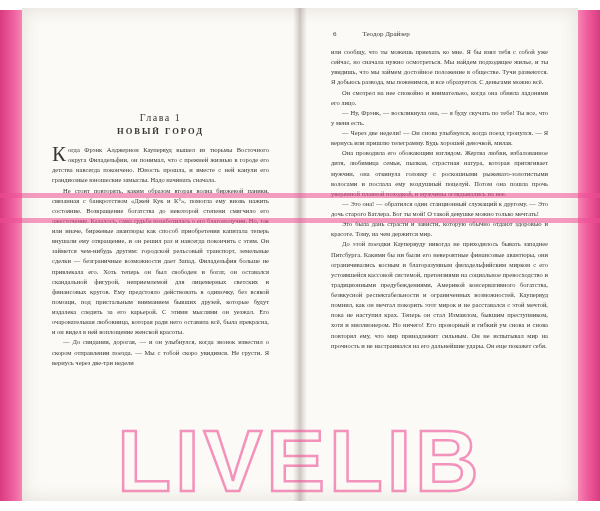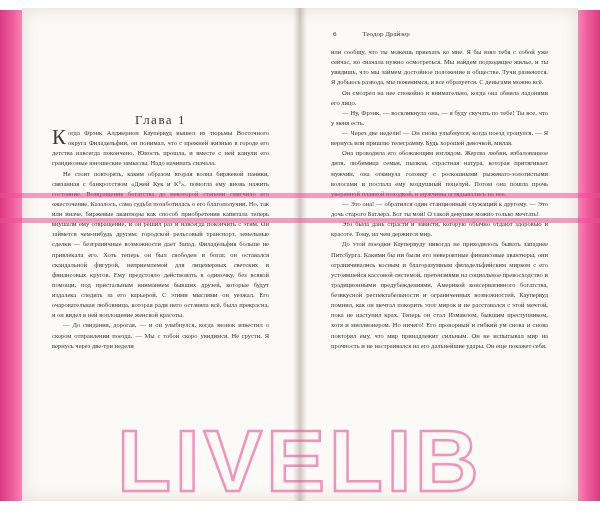--- a/index.html
+++ b/index.html
@@ -13,21 +13,21 @@
   
   .spread{position:absolute;left:22px;right:22px;top:8px;bottom:10px;display:flex;
           background:#fbfaf6;box-shadow:inset 0 0 18px rgba(120,90,70,0.18);}
   .page{flex:1;position:relative;color:#3a3633;}
   .page.left-page{padding:0 24px 0 30px;}
   .page.right-page{padding:0 30px 0 24px;}
   .gutter{width:14px;background:linear-gradient(90deg,rgba(0,0,0,0) 0%,rgba(95,70,65,0.22) 40%,
           rgba(95,70,65,0.30) 50%,rgba(95,70,65,0.22) 60%,rgba(0,0,0,0) 100%);}
   
   .chapter-head{margin-top:104px;text-align:center;}
-  .ch-label{font-size:13px;letter-spacing:1.5px;}
+  .ch-label{font-size:10px;letter-spacing:1.5px;}
   .ch-title{font-size:8.5px;font-weight:bold;letter-spacing:2px;margin-top:3px;margin-bottom:9px;}
   
   .running-header{margin-top:22px;margin-bottom:9px;font-size:7px;display:flex;align-items:baseline;}
   .pagenum{margin-left:2px;}
   .runtitle{margin-left:26px;}
   
   .text-block{font-size:6.5px;line-height:1.56;text-align:justify;}
   .text-block p.para{margin:0;text-indent:1.7em;}
   .text-block p.para.dropcap,.text-block p.para.noindent{text-indent:0;}
   .dc{float:left;font-size:21px;line-height:15px;padding:2px 2px 0 0;}
@@ -45,20 +45,21 @@
 
 <div class="photo">
 
   <div class="edge left"></div>
 
   <div class="spread">
 
     <div class="page left-page">
       <div class="chapter-head">
         <div class="ch-label">Глава 1</div>
+        <div class="ch-title">НОВЫЙ ГОРОД</div>
       </div>
       <div class="text-block">
           <p class="para dropcap"><span class="dc">К</span>огда Фрэнк Алджернон Каупервуд вышел из тюрьмы Восточного округа Филадельфии, он понимал, что с прежней жизнью в городе его детства навсегда покончено. Юность прошла, и вместе с ней канули его грандиозные юношеские замыслы. Надо начинать сначала.</p>
           <p class="para">Не стоит повторять, каким образом вторая волна биржевой паники, связанная с банкротством «Джей Кук и К°», помогла ему вновь нажить состояние. Возвращение богатства до некоторой степени смягчило его ожесточение. Казалось, сама судьба позаботилась о его благополучии. Но, так или иначе, биржевые авантюры как способ приобретения капитала теперь внушали ему отвращение, и он решил раз и навсегда покончить с этим. Он займется чем-нибудь другим: городской рельсовый транспорт, земельные сделки — безграничные возможности дает Запад. Филадельфия больше не привлекала его. Хоть теперь он был свободен и богат, он оставался скандальной фигурой, неприемлемой для лицемерных светских и финансовых кругов. Ему предстояло действовать в одиночку, без всякой помощи, под пристальным вниманием бывших друзей, которые будут издалека следить за его карьерой. С этими мыслями он уезжал. Его очаровательная любовница, которая ради него оставила всё, была прекрасна, и он видел в ней воплощение женской красоты.</p>
           <p class="para">— До свидания, дорогая, — и он улыбнулся, когда звонок известил о скором отправлении поезда. — Мы с тобой скоро увидимся. Не грусти. Я вернусь через две-три недели</p>
         </div>
     </div>
 
     <div class="gutter"></div>
 

